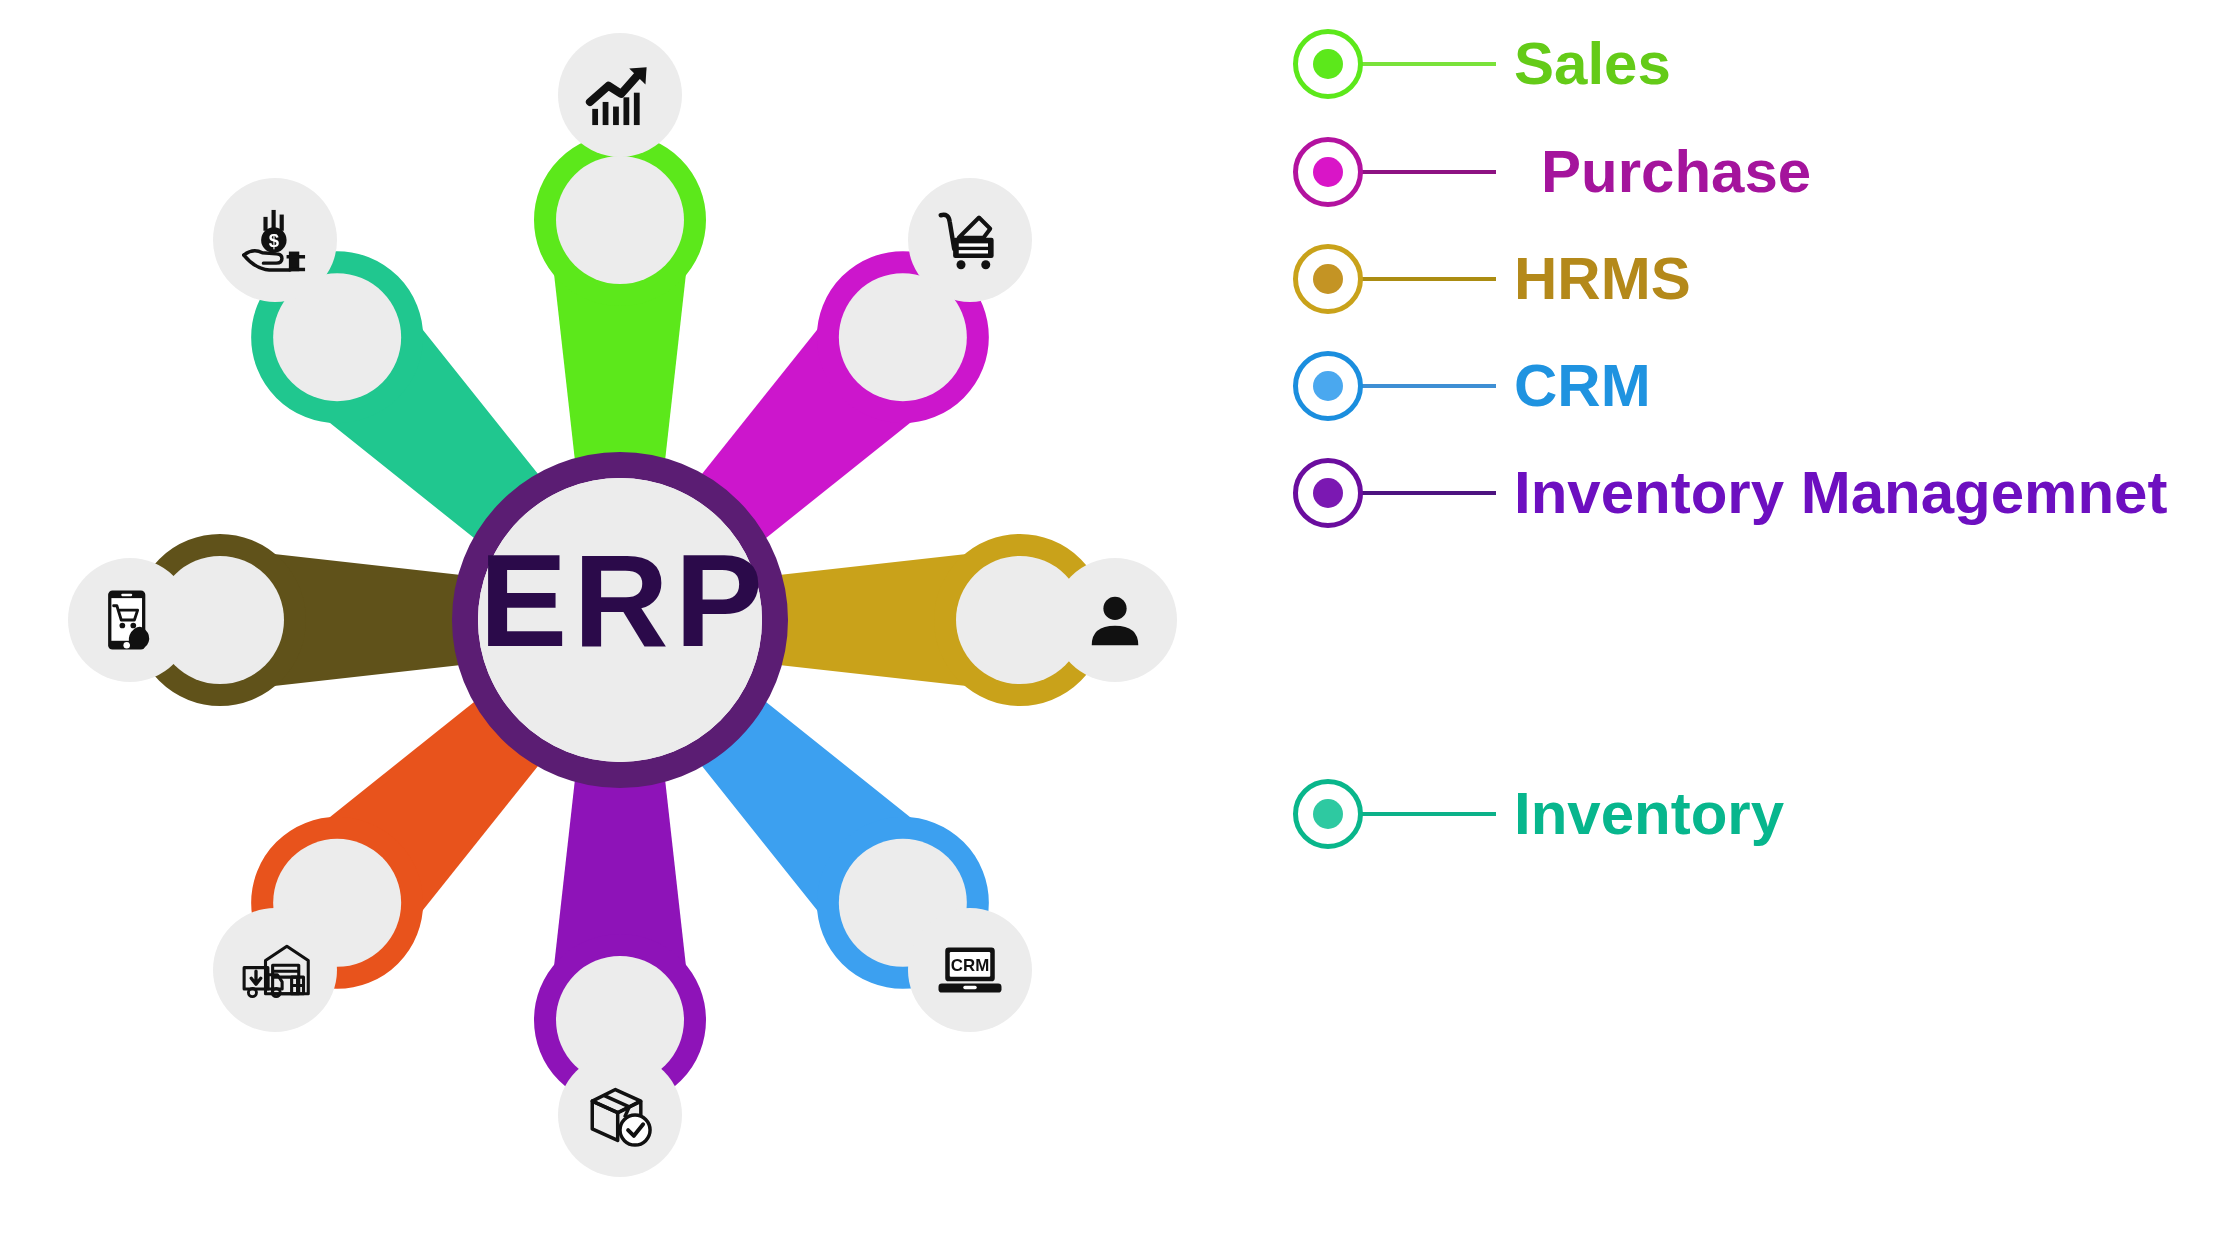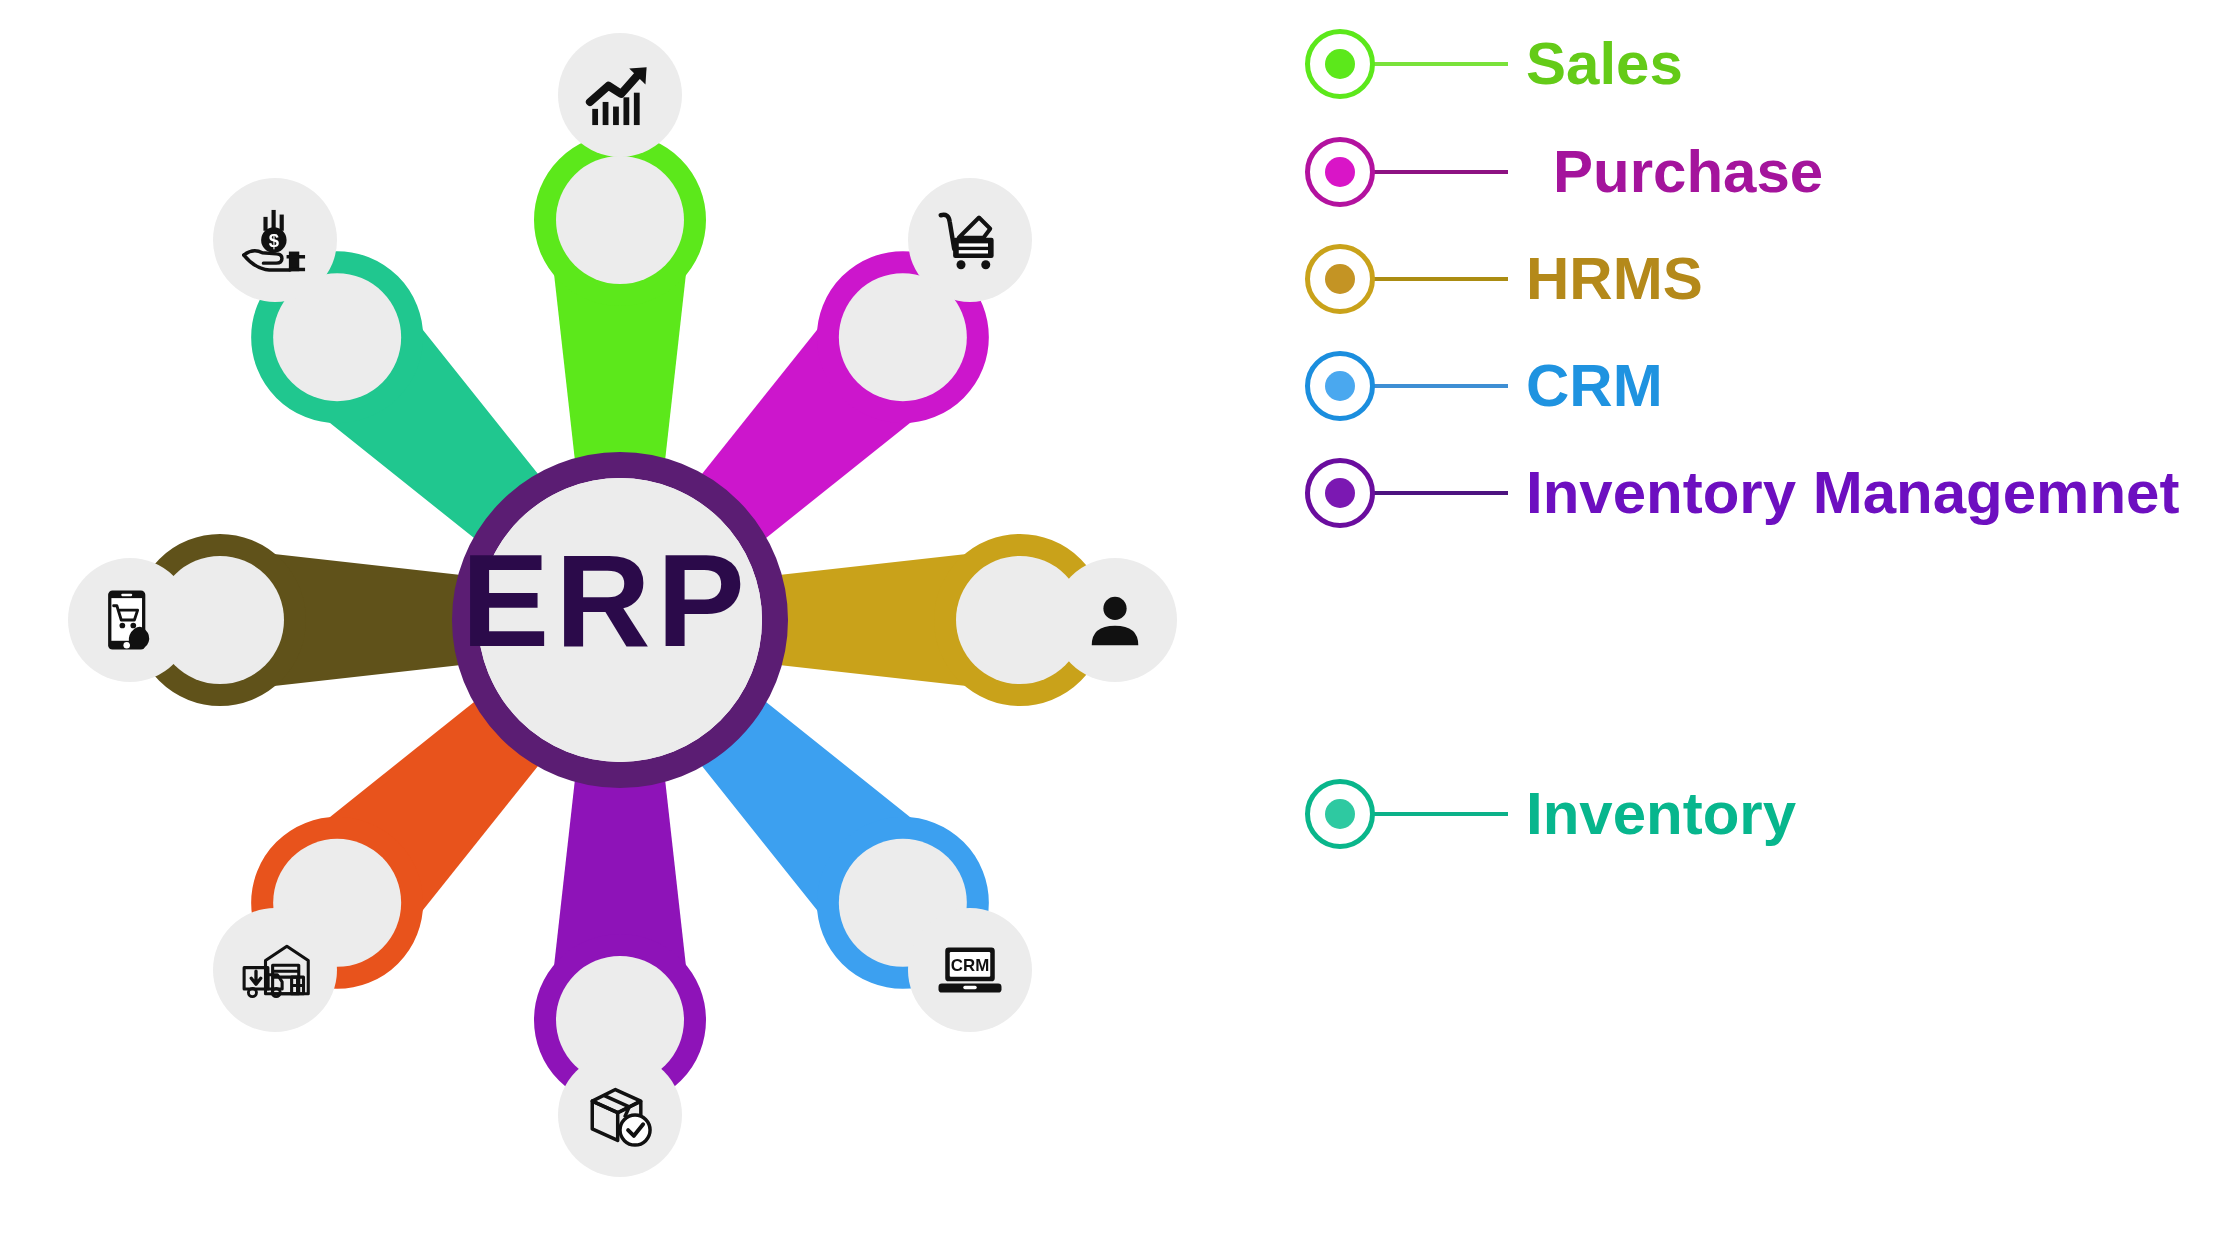--- a/index.html
+++ b/index.html
@@ -40,21 +40,21 @@
   .hub-label {
     position: absolute;
     left: 0;
     top: 0;
     width: 1260px;
     height: 1260px;
     pointer-events: none;
   }
   #erp-text {
     position: absolute;
-    left: 356px;
+    left: 374px;
     top: 535px;
     width: 500px;
     text-align: center;
     font-family: "Liberation Sans Narrow", "Liberation Sans", sans-serif;
     font-size: 132px;
     font-weight: 700;
     letter-spacing: 6px;
     color: #2b0a4a;
     line-height: 1;
     white-space: nowrap;
@@ -77,21 +77,21 @@
   
   #legend {
     position: absolute;
     left: 1280px;
     top: 0;
     width: 960px;
     height: 1260px;
   }
   .legend-row {
     position: absolute;
-    left: 12px;
+    left: 0;
     height: 96px;
     display: flex;
     align-items: center;
   }
   .legend-marker {
     position: relative;
     width: 96px;
     height: 96px;
     flex: 0 0 96px;
   }

